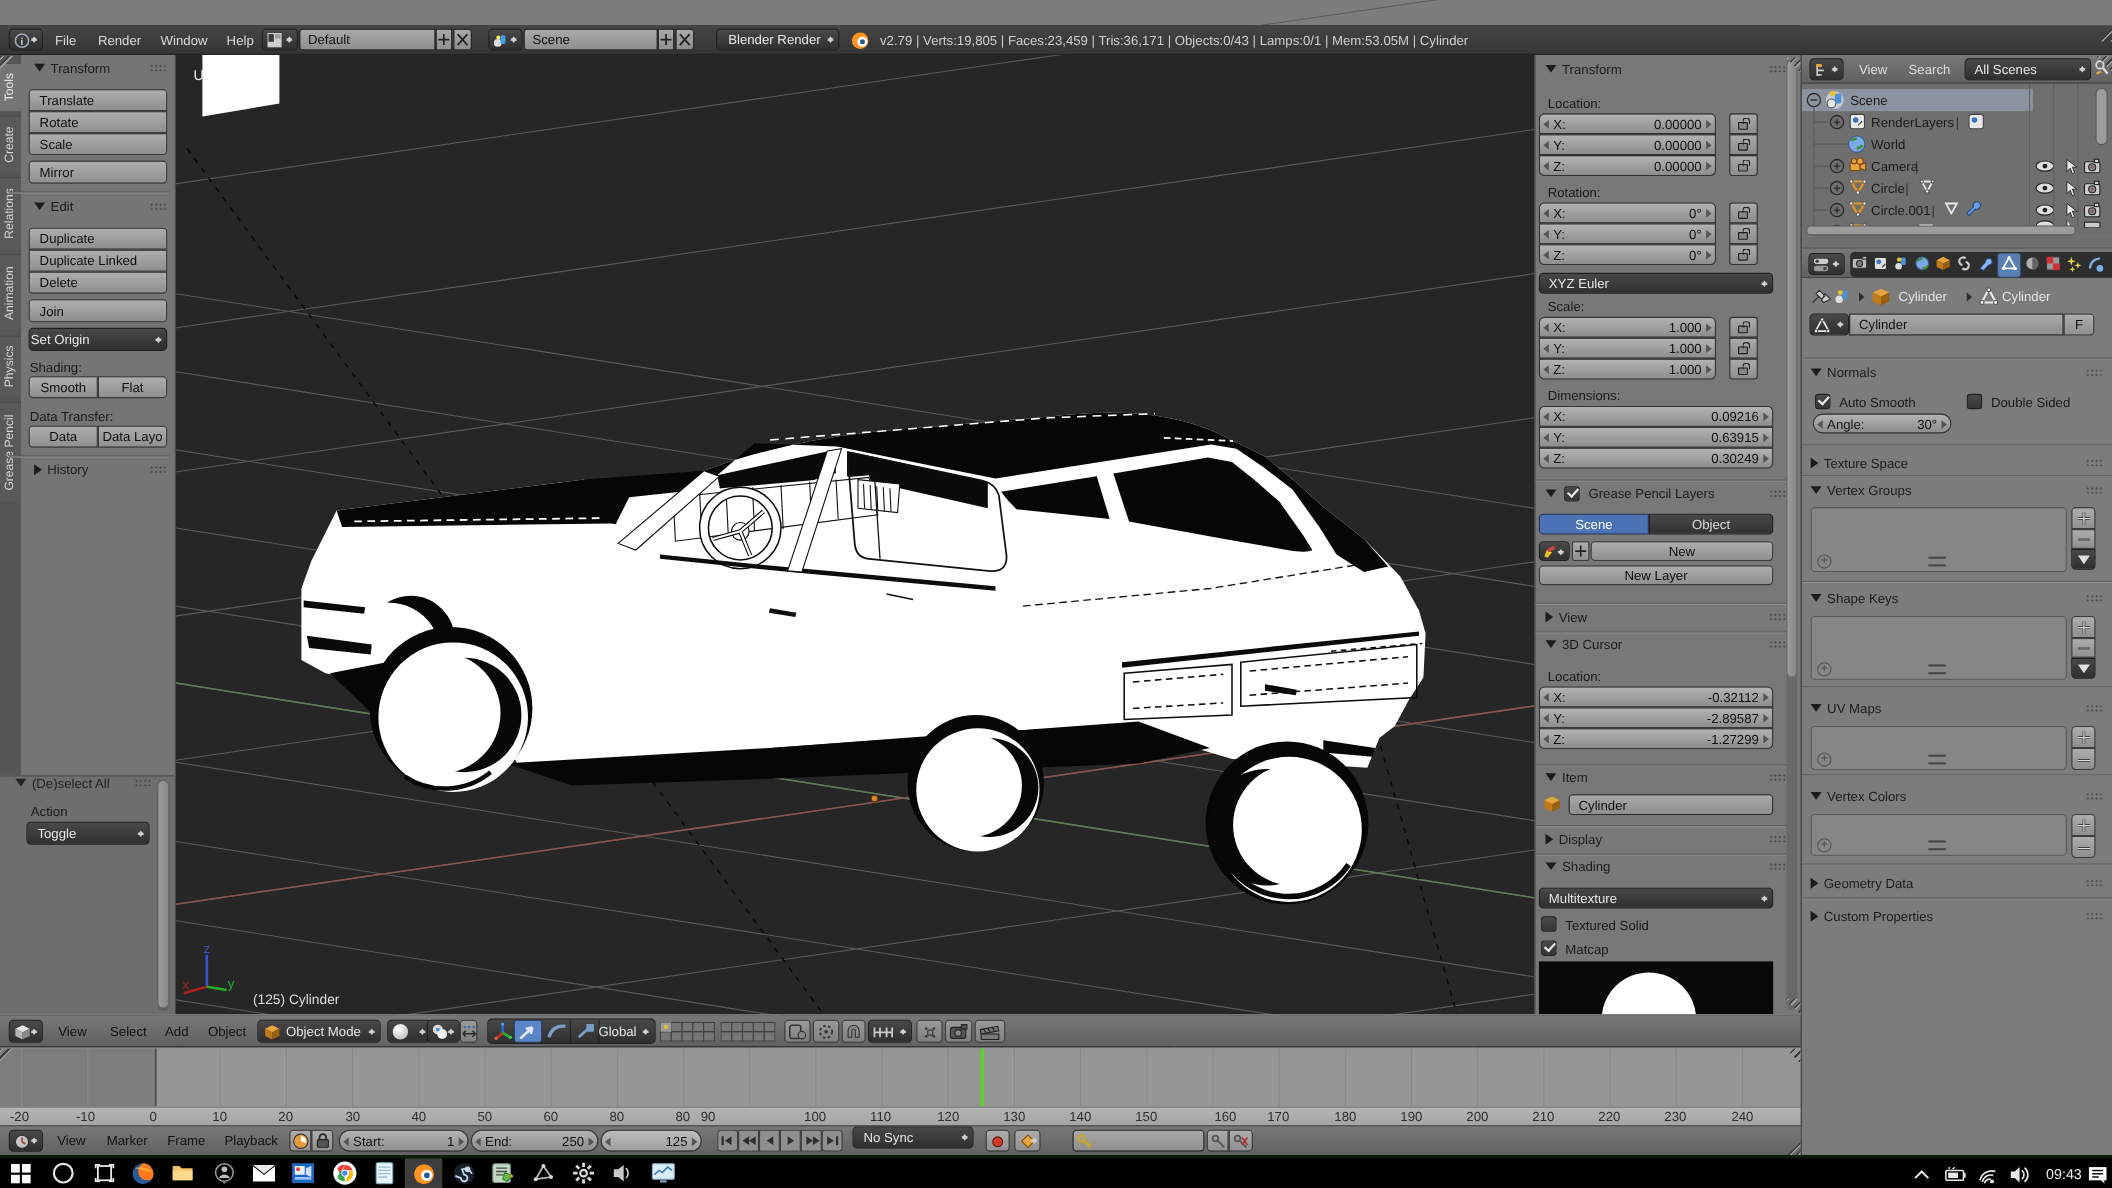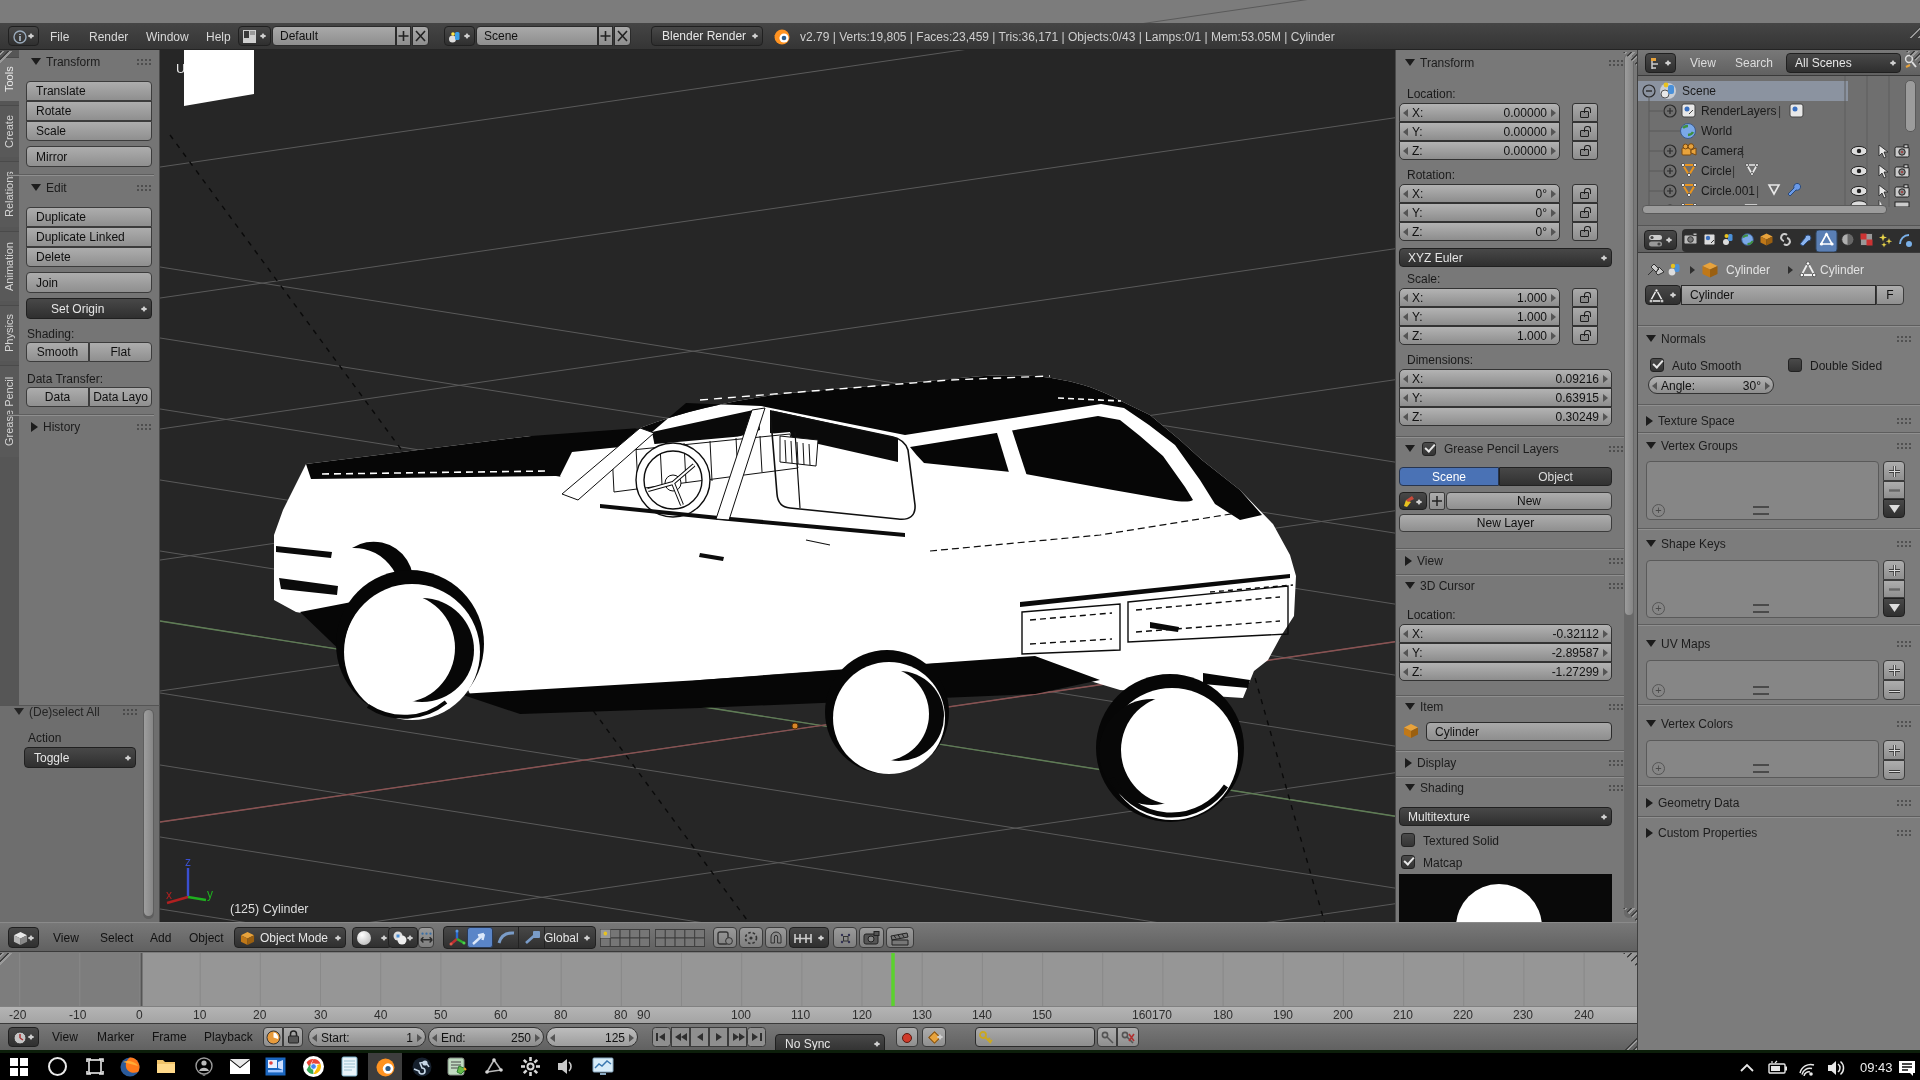--- a/index.html
+++ b/index.html
@@ -254,21 +254,21 @@
  <div class="btn" style="left:26px;top:51px;width:126px;height:20px;border-radius:0;line-height:19px;text-align:left;padding-left:9px">Rotate</div>
  <div class="btn" style="left:26px;top:71px;width:126px;height:20px;border-radius:0 0 4px 4px;line-height:19px;text-align:left;padding-left:9px">Scale</div>
  <div class="btn" style="left:26px;top:96px;width:126px;height:21px;line-height:20px;text-align:left;padding-left:9px">Mirror</div>
  <div class="sep" style="left:8px;top:124px;width:146px"></div>
  <div class="phdr" style="left:31px;top:131px"><span class="tri down"></span>Edit</div>
  <div class="grip" style="left:136px;top:134px"></div>
  <div class="btn" style="left:26px;top:157px;width:126px;height:20px;border-radius:4px 4px 0 0;line-height:19px;text-align:left;padding-left:9px">Duplicate</div>
  <div class="btn" style="left:26px;top:177px;width:126px;height:20px;border-radius:0;line-height:19px;text-align:left;padding-left:9px">Duplicate Linked</div>
  <div class="btn" style="left:26px;top:197px;width:126px;height:20px;border-radius:0 0 4px 4px;line-height:19px;text-align:left;padding-left:9px">Delete</div>
  <div class="btn" style="left:26px;top:222px;width:126px;height:21px;line-height:20px;text-align:left;padding-left:9px">Join</div>
- <div class="dd" style="left:26px;top:248px;width:126px;height:21px"><span style="margin-left:24px;line-height:20px">Set Origin</span><span class="updn" style="top:4px"></span></div>
+ <div class="dd" style="left:26px;top:248px;width:126px;height:21px"><span style="margin-left:1px;line-height:20px">Set Origin</span><span class="updn" style="top:4px"></span></div>
  <div class="lbl" style="left:27px;top:277px">Shading:</div>
  <div class="btn" style="left:26px;top:292px;width:63px;height:20px;border-radius:4px 0 0 4px;line-height:19px">Smooth</div>
  <div class="btn" style="left:89px;top:292px;width:63px;height:20px;border-radius:0 4px 4px 0;line-height:19px">Flat</div>
  <div class="lbl" style="left:27px;top:322px">Data Transfer:</div>
  <div class="btn" style="left:26px;top:337px;width:63px;height:20px;border-radius:4px 0 0 4px;line-height:19px">Data</div>
  <div class="btn" style="left:89px;top:337px;width:63px;height:20px;border-radius:0 4px 4px 0;line-height:19px">Data Layo</div>
  <div class="sep" style="left:8px;top:364px;width:146px"></div>
  <div class="phdr" style="left:31px;top:370px"><span class="tri right"></span>History</div>
  <div class="grip" style="left:136px;top:373px"></div>
 </div>
@@ -656,21 +656,21 @@
         <span class="abs" style="left:494px;top:1px">60</span>
         <span class="abs" style="left:554px;top:1px">80</span>
         <span class="abs" style="left:614px;top:1px">80</span>
         <span class="abs" style="left:637px;top:1px">90</span>
         <span class="abs" style="left:731px;top:1px">100</span>
         <span class="abs" style="left:791px;top:1px">110</span>
         <span class="abs" style="left:852px;top:1px">120</span>
         <span class="abs" style="left:912px;top:1px">130</span>
         <span class="abs" style="left:972px;top:1px">140</span>
         <span class="abs" style="left:1032px;top:1px">150</span>
-        <span class="abs" style="left:1132px;top:1px">160</span>
+        <span class="abs" style="left:1104px;top:1px">160</span>
         <span class="abs" style="left:1152px;top:1px">170</span>
         <span class="abs" style="left:1213px;top:1px">180</span>
         <span class="abs" style="left:1273px;top:1px">190</span>
         <span class="abs" style="left:1333px;top:1px">200</span>
         <span class="abs" style="left:1393px;top:1px">210</span>
         <span class="abs" style="left:1453px;top:1px">220</span>
         <span class="abs" style="left:1513px;top:1px">230</span>
         <span class="abs" style="left:1574px;top:1px">240</span>
  </div>
  <div class="abs" style="left:0;top:70px;width:1637px;height:27px;background:linear-gradient(#787878,#616161);border-top:1px solid #3a3a3a">
@@ -731,21 +731,21 @@
               <path d="M35,6 v8 l-6,-4 z"></path>
      <path d="M51,6 v8 l-6,-4 z"></path>
      <path d="M64,6 v8 l6,-4 z"></path>
      <path d="M81,6 v8 l6,-4 z"></path>
               <path d="M87,6 v8 l6,-4 z"></path>
      <path d="M100,6 v8 l6,-4 z"></path>
               <rect x="108" y="6" width="2" height="8"></rect>
     </g>
    </svg>
   </div>
-  <div class="dd" style="left:775px;top:10px;width:110px;height:20px"><span style="margin-left:9px;line-height:19px">No Sync</span><span class="updn" style="top:3px"></span></div>
+  <div class="dd" style="left:775px;top:0;width:110px;height:20px"><span style="margin-left:9px;line-height:19px">No Sync</span><span class="updn" style="top:3px"></span></div>
   <div class="btn" style="left:896px;top:3px;width:22px;height:20px">
           <div class="abs" style="left:5px;top:5px;width:10px;height:10px;border-radius:50%;background:#d03a2a;border:1px solid #5a1a10"></div>
         </div>
   <div class="btn" style="left:922px;top:3px;width:24px;height:20px">
           <div class="abs" style="left:7px;top:5px;width:9px;height:9px;background:#e8a33c;border:1px solid #7a4a10;transform:rotate(45deg)"></div>
           <span class="updn" style="top:3px;right:1px"></span>
         </div>
   <div class="fld" style="left:975px;top:3px;width:120px;height:20px">
    <svg class="abs" style="left:3px;top:3px" width="14" height="14" viewBox="0 0 14 14">
             <circle cx="4" cy="4" r="3" fill="none" stroke="#caa820" stroke-width="1.8"></circle>

